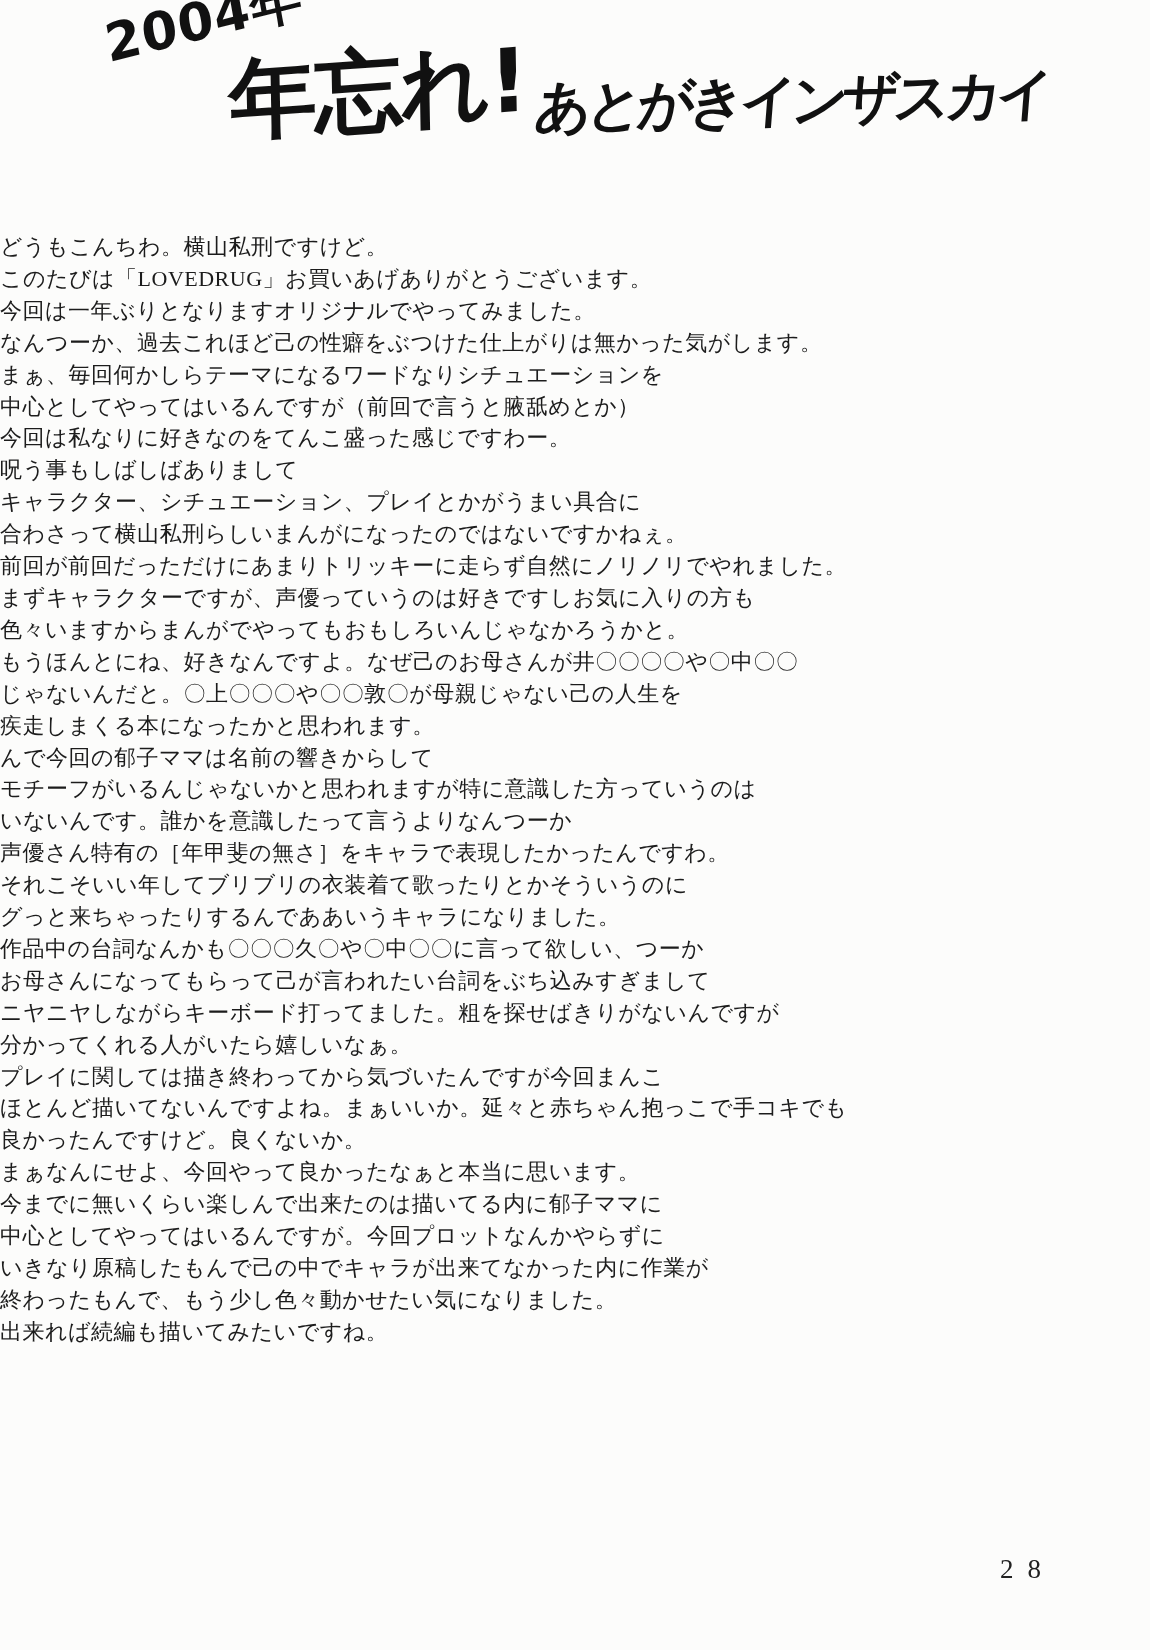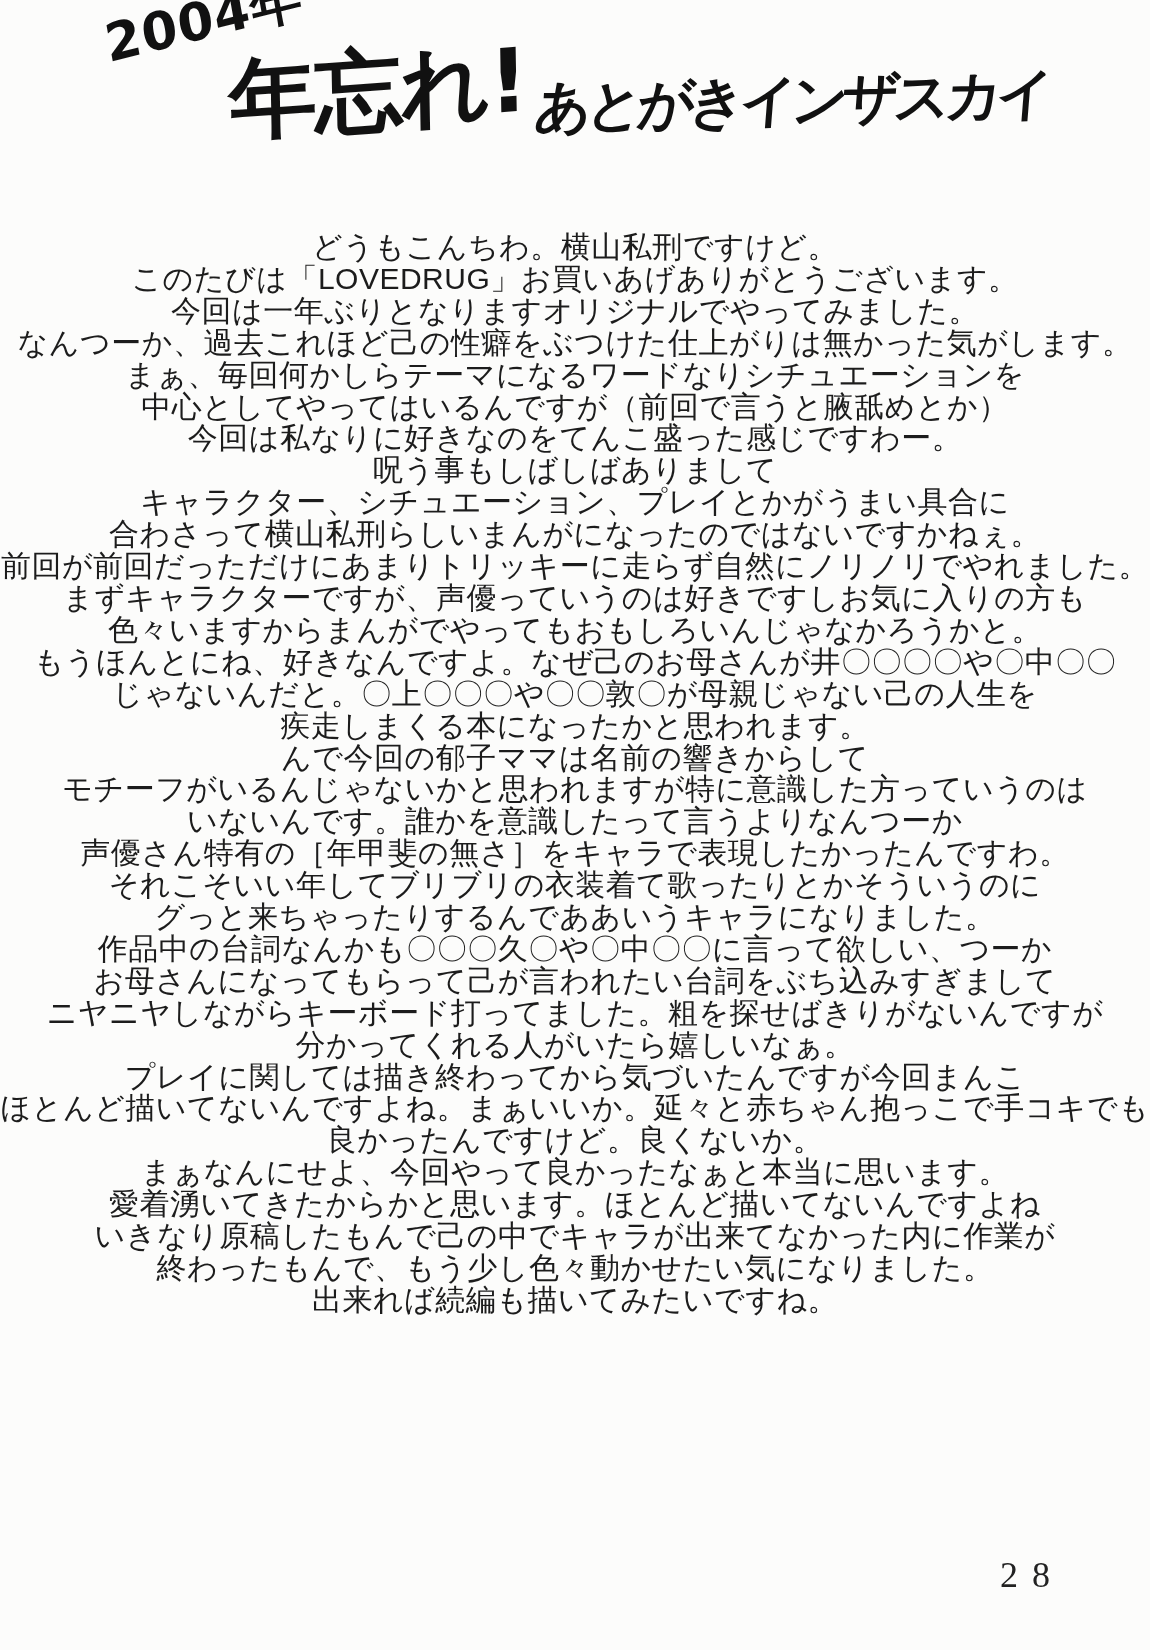--- a/index.html
+++ b/index.html
@@ -56,38 +56,37 @@
     transform-origin: left top;
     white-space: nowrap;
   }
 
   
   .body-text {
     position: absolute;
     top: 231px;
     left: 0;
     right: 0;
-    text-align: center;
-    font-family: Liberation Sans, sans-serif;
-    font-size: 30px;
+    font-family: Liberation Serif, serif;
+    font-size: 22px;
     line-height: 31.9px;
     color: #1c1c1c;
     letter-spacing: 0.5px;
   }
   .body-text .line {
     white-space: nowrap;
   }
 
   
   .page-number {
     position: absolute;
     left: 1000px;
     top: 1554px;
     font-family: "Liberation Serif", "DejaVu Serif", serif;
-    font-size: 36px;
+    font-size: 27px;
     letter-spacing: 14px;
     color: #222222;
     white-space: nowrap;
   }
 </style>
 </head>
 <body>
 
 <div class="page">
 
@@ -121,21 +120,22 @@
       <div class="line">それこそいい年してブリブリの衣装着て歌ったりとかそういうのに</div>
       <div class="line">グっと来ちゃったりするんでああいうキャラになりました。</div>
       <div class="line">作品中の台詞なんかも〇〇〇久〇や〇中〇〇に言って欲しい、つーか</div>
       <div class="line">お母さんになってもらって己が言われたい台詞をぶち込みすぎまして</div>
       <div class="line">ニヤニヤしながらキーボード打ってました。粗を探せばきりがないんですが</div>
       <div class="line">分かってくれる人がいたら嬉しいなぁ。</div>
       <div class="line">プレイに関しては描き終わってから気づいたんですが今回まんこ</div>
       <div class="line">ほとんど描いてないんですよね。まぁいいか。延々と赤ちゃん抱っこで手コキでも</div>
       <div class="line">良かったんですけど。良くないか。</div>
       <div class="line">まぁなんにせよ、今回やって良かったなぁと本当に思います。</div>
-      <div class="line">愛着湧いてきたからかと思います。ほとんど描いてないんですよね</div>
+      <div class="line">今までに無いくらい楽しんで出来たのは描いてる内に郁子ママに</div>
+      <div class="line">中心としてやってはいるんですが。今回プロットなんかやらずに</div>
       <div class="line">いきなり原稿したもんで己の中でキャラが出来てなかった内に作業が</div>
       <div class="line">終わったもんで、もう少し色々動かせたい気になりました。</div>
       <div class="line">出来れば続編も描いてみたいですね。</div>
     </div>
 
   <div class="page-number">28</div>
 
 </div>
 
 </body></html>

